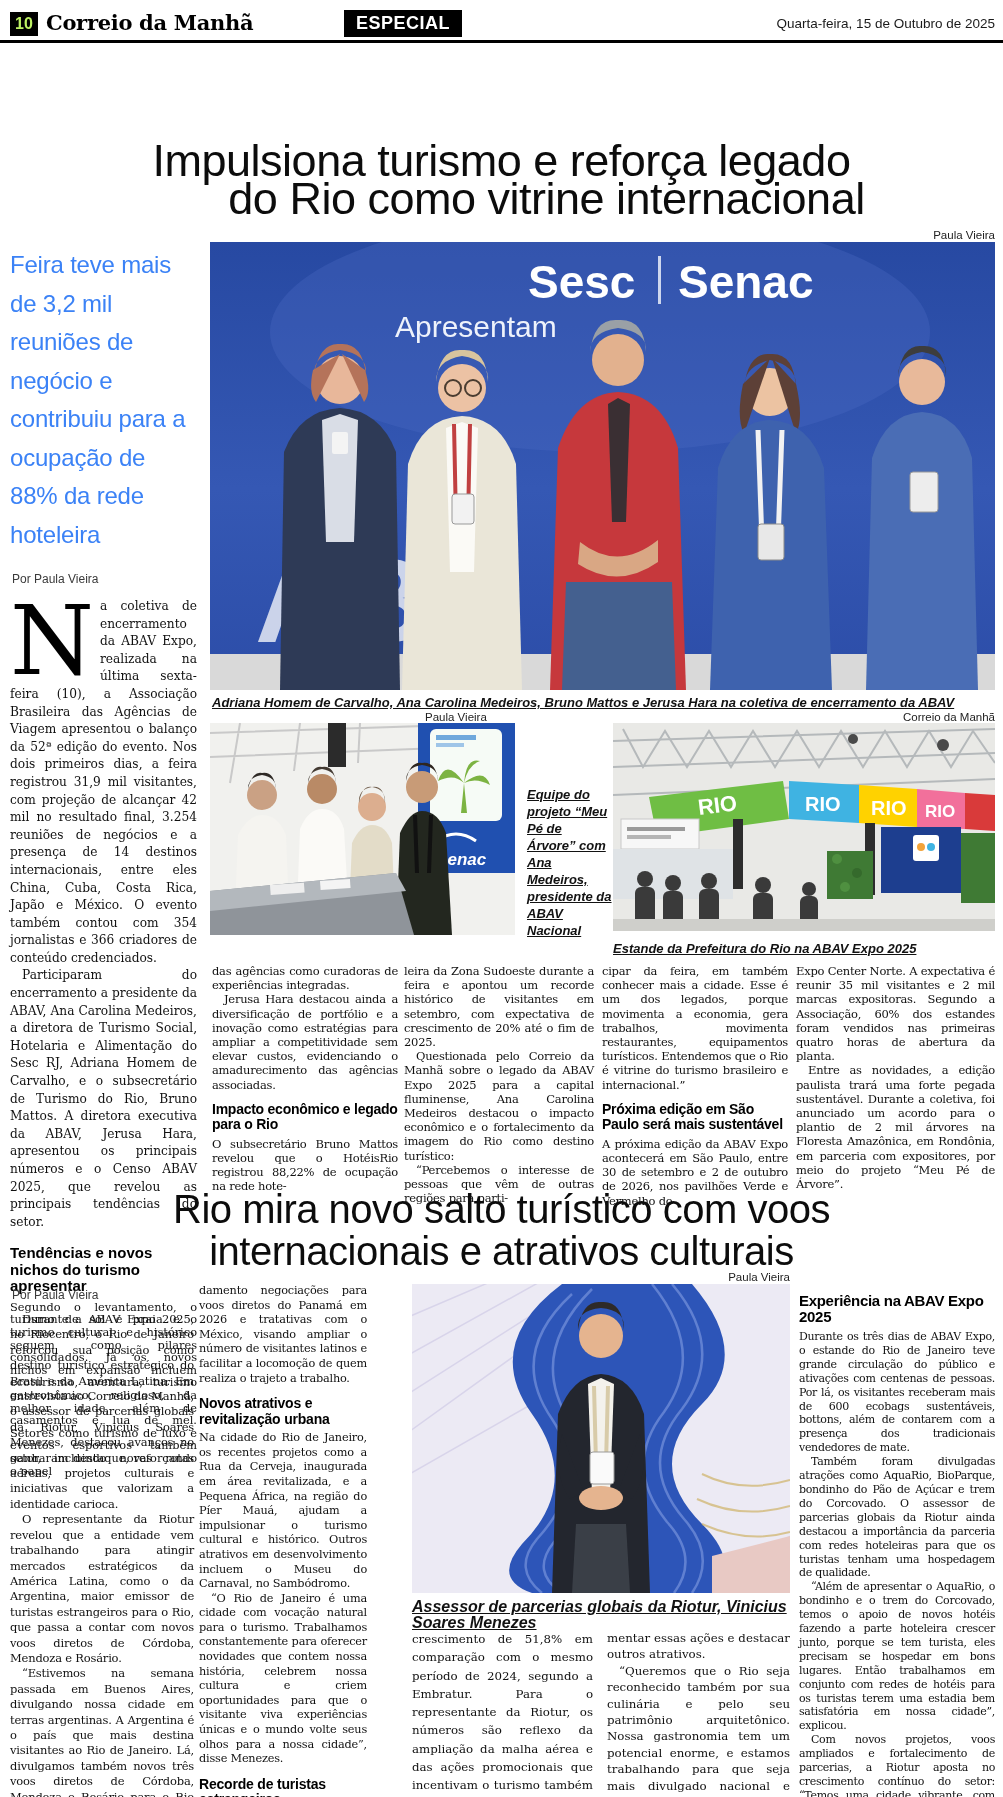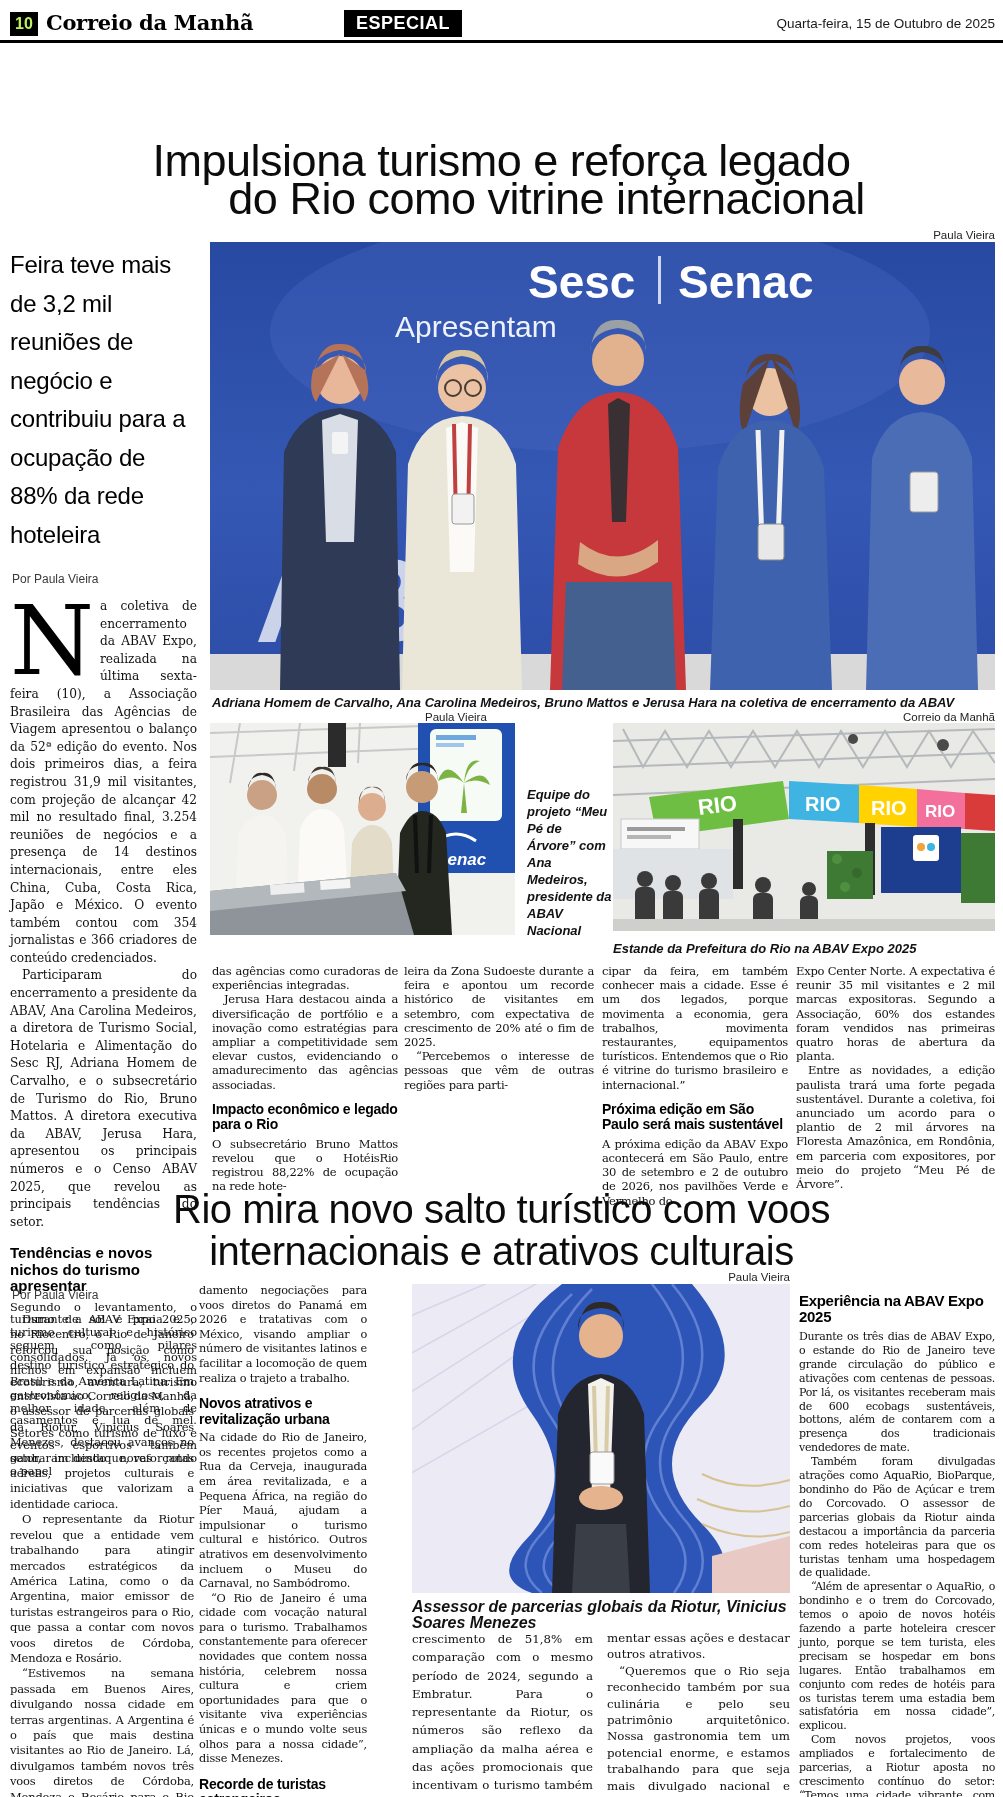--- a/index.html
+++ b/index.html
@@ -17,23 +17,23 @@
   .toprule{left:0;top:40px;width:1003px;height:3px;background:#000;}
   
   .h1{left:0;top:44px;width:1003px;text-align:center;color:#000;
       font:800 78px/84px "Liberation Sans",sans-serif;letter-spacing:-3px;}
   .subhead{left:0;width:1003px;text-align:center;color:#0c0c0c;
       font:200 45px/45px "Liberation Sans",sans-serif;letter-spacing:-.5px;}
   .sub1{top:138px;} .sub2{top:176px;margin-left:45px;}
   
   .credit{font:11.5px/14px "Liberation Sans",sans-serif;color:#222;}
   .byline{font:12px/15px "Liberation Sans",sans-serif;color:#3a3a3a;}
-  .caption{font:italic 600 13px/16px "Liberation Sans",sans-serif;color:#121212;}
-  
-  .lead{left:10px;top:246px;width:186px;color:#000000;
+  .caption{font:italic 600 13px/16px "Liberation Sans",sans-serif;color:#121212;text-decoration:underline;}
+  
+  .lead{left:10px;top:246px;width:186px;color:#3b82f6;
         font:300 24px/38.5px "Liberation Sans",sans-serif;letter-spacing:-.2px;}
   .col{ text-align:justify; }
   .col p{margin:0;text-indent:12px;}
   .col p.noind{text-indent:0;}
   .a1c1{left:10px;top:598px;width:187px;font-size:12.2px;line-height:17.6px;}
   .a1c1 p.dropcap{text-indent:0;}
   .a1c1 p.dropcap::first-letter{float:left;font-family:"DejaVu Serif",serif;
         font-size:96px;line-height:78px;padding:4px 6px 0 0;color:#000;}
   .a1c1 .tight{font-size:11.4px;line-height:12.6px;}
   .subhd{font:bold 15px/16.5px "Liberation Sans",sans-serif;color:#000;
@@ -255,20 +255,21 @@
   <div class="abs caption" style="left:613px;top:941px;width:382px;">Estande da Prefeitura do Rio na ABAV Expo 2025</div>
 
   <div class="abs col mid mA">
     <p class="noind">das agências como curadoras de experiências integradas.</p>
     <p>Jerusa Hara destacou ainda a diversificação de portfólio e a inovação como estratégias para ampliar a competitividade sem elevar custos, evidenciando o amadurecimento das agências associadas.</p>
     <div class="subhd-sm">Impacto econômico e legado para o Rio</div>
     <p class="noind">O subsecretário Bruno Mattos revelou que o HotéisRio registrou 88,22% de ocupação na rede hote-</p>
   </div>
   <div class="abs col mid mB">
     <p class="noind">leira da Zona Sudoeste durante a feira e apontou um recorde histórico de visitantes em setembro, com expectativa de crescimento de 20% até o fim de 2025.</p>
+    <p>Questionada pelo Correio da Manhã sobre o legado da ABAV Expo 2025 para a capital fluminense, Ana Carolina Medeiros destacou o impacto econômico e o fortalecimento da imagem do Rio como destino turístico:</p>
     <p>“Percebemos o interesse de pessoas que vêm de outras regiões para parti-</p>
   </div>
   <div class="abs col mid mC">
     <p class="noind">cipar da feira, em também conhecer mais a cidade. Esse é um dos legados, porque movimenta a economia, gera trabalhos, movimenta restaurantes, equipamentos turísticos. Entendemos que o Rio é vitrine do turismo brasileiro e internacional.”</p>
     <div class="subhd-sm">Próxima edição em São Paulo será mais sustentável</div>
     <p class="noind">A próxima edição da ABAV Expo acontecerá em São Paulo, entre 30 de setembro e 2 de outubro de 2026, nos pavilhões Verde e Vermelho do</p>
   </div>
   <div class="abs col mid mD">
     <p class="noind">Expo Center Norte. A expectativa é reunir 35 mil visitantes e 2 mil marcas expositoras. Segundo a Associação, 60% dos estandes foram vendidos nas primeiras quatro horas de abertura da planta.</p>
     <p>Entre as novidades, a edição paulista trará uma forte pegada sustentável. Durante a coletiva, foi anunciado um acordo para o plantio de 2 mil árvores na Floresta Amazônica, em Rondônia, em parceria com expositores, por meio do projeto “Meu Pé de Árvore”.</p>

